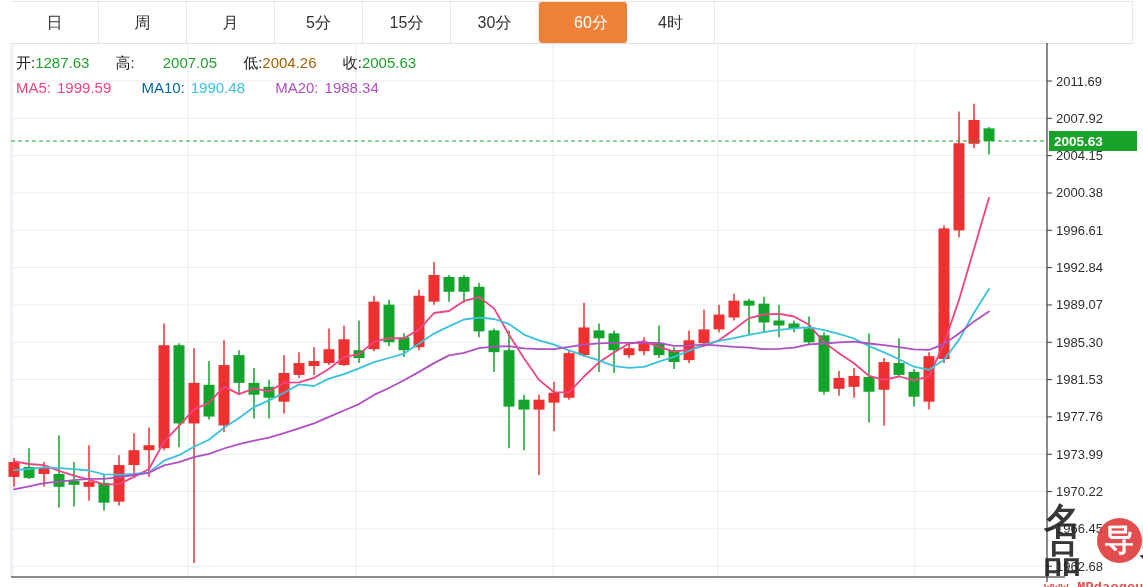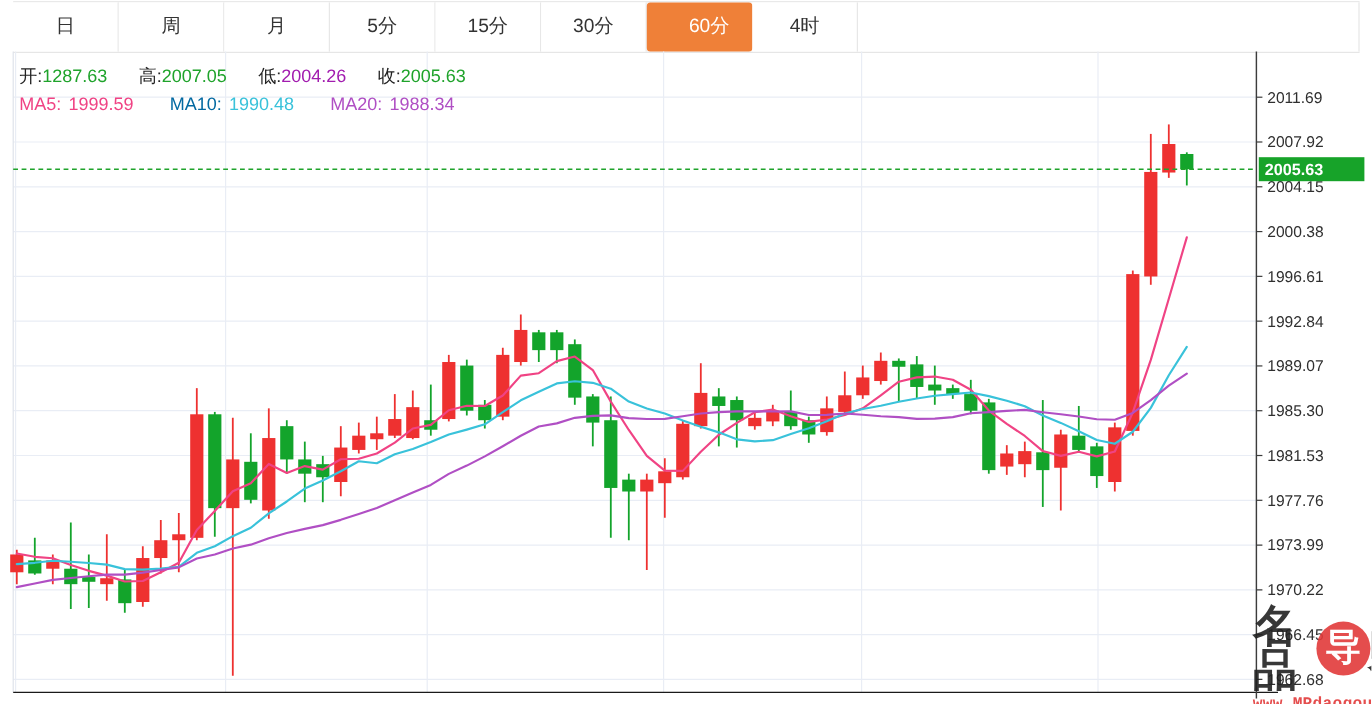--- a/index.html
+++ b/index.html
@@ -41,22 +41,22 @@
       <div class="tab">5分</div>
       <div class="tab">15分</div>
       <div class="tab">30分</div>
       <div class="tab active" style="background: rgb(239, 128, 56);">60分</div>
       <div class="tab">4时</div>
       <div class="tab-filler"></div>
     </div>
 
   <div class="quote-row">
     <span class="lbl">开:</span><span class="val" style="color: rgb(31, 163, 43);">1287.63</span>
-    <span class="lbl">高:</span><span class="val" style="color: rgb(31, 163, 43);">2007.05</span>
-    <span class="lbl">低:</span><span class="val" style="color: #a21caf;">2004.26</span>
+    <span class="lbl">高:</span><span class="val" style="color: rgb(31, 163, 43); margin-left: 28px;">2007.05</span>
+    <span class="lbl">低:</span><span class="val" style="color: #a16207;">2004.26</span>
     <span class="lbl">收:</span><span class="val" style="color: rgb(31, 163, 43);">2005.63</span>
   </div>
 
   <div class="ma-row">
     <span class="ma5" style="color: rgb(240, 67, 132);">MA5:</span><span class="ma5 gap" style="color: rgb(240, 67, 132);">1999.59</span>
     <span class="ma10" style="color: #0369a1;">MA10:</span><span class="ma10 gap" style="color: rgb(57, 194, 218);">1990.48</span>
     <span class="ma20" style="color: rgb(176, 79, 196);">MA20:</span><span class="ma20" style="color: rgb(176, 79, 196);">1988.34</span>
   </div>
 
   <svg class="chart" id="chart" width="1143" height="587" viewBox="0 0 1143 587">

